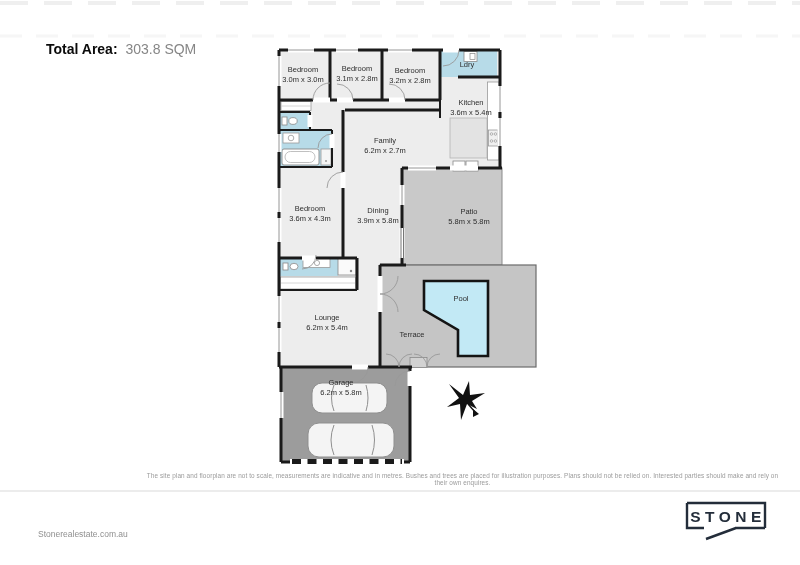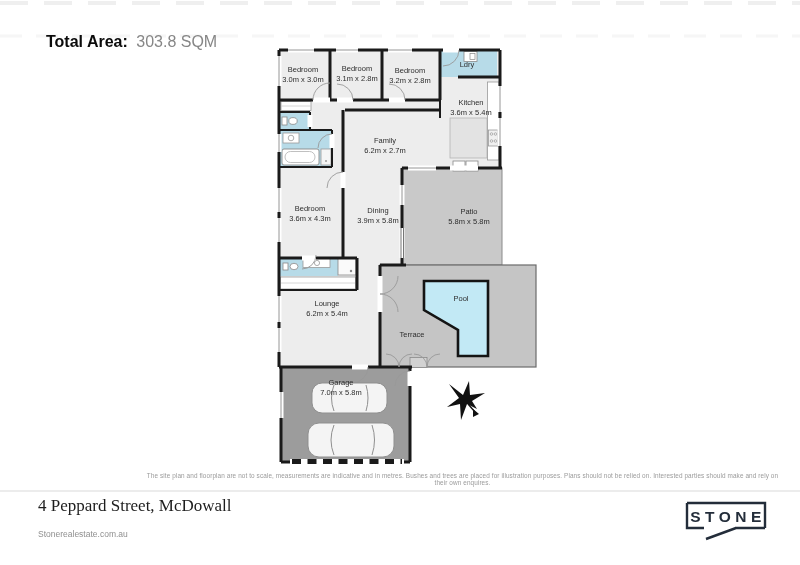--- a/index.html
+++ b/index.html
@@ -1,19 +1,19 @@
 <!DOCTYPE html>
 <html><head>
 <meta charset="utf-8">
 <style>
   html,body{margin:0;padding:0;background:#fff;}
   .page{position:relative;width:800px;height:565px;background:#ffffff;overflow:hidden;
         font-family:"Liberation Sans", sans-serif;}
   svg{position:absolute;left:0;top:0;}
-  .total-area{position:absolute;left:46px;top:33px;font-size:16px;white-space:nowrap;}
+  .total-area{position:absolute;left:46px;top:41px;font-size:14px;white-space:nowrap;}
   .total-area .lbl{font-weight:bold;color:#0b0b0b;}
   .total-area .val{color:#868686;margin-left:4px;}
   .rlabel{position:absolute;transform:translate(-50%,-50%);text-align:center;
           font-size:7.5px;line-height:1.35;color:#2d2d2d;white-space:nowrap;}
   .rlabel span{display:block;}
   .disclaimer{position:absolute;left:140px;right:15px;top:472px;text-align:center;
               font-size:6.4px;color:#9b9b9b;letter-spacing:0.1px;}
   .address{position:absolute;left:38px;top:496px;font-family:"Liberation Serif", serif;
            font-size:17px;color:#1d1d1d;}
   .website{position:absolute;left:38px;top:529px;font-size:8.5px;color:#8f8f8f;}
@@ -210,25 +210,24 @@
   <div class="rlabel" style="left:469px;top:217px">
       <span>Patio</span>
       <span>5.8m x 5.8m</span>
     </div>
   <div class="rlabel" style="left:461px;top:299px">
       <span>Pool</span>
     </div>
   <div class="rlabel" style="left:412px;top:335px">
       <span>Terrace</span>
     </div>
-  <div class="rlabel" style="left:327px;top:309px">
+  <div class="rlabel" style="left:327px;top:323px">
       <span>Lounge</span>
       <span>6.2m x 5.4m</span>
     </div>
   <div class="rlabel" style="left:341px;top:388px">
       <span>Garage</span>
-      <span>7.0m x 5.8m</span>
+      <span>6.2m x 5.8m</span>
     </div>
 
   <div class="disclaimer">The site plan and floorplan are not to scale, measurements are indicative and in metres. Bushes and trees are placed for illustration purposes. Plans should not be relied on. Interested parties should make and rely on their own enquires.</div>
-  <div class="address">4 Peppard Street, McDowall</div>
   <div class="website">Stonerealestate.com.au</div>
 </div>
 
 </body></html>

